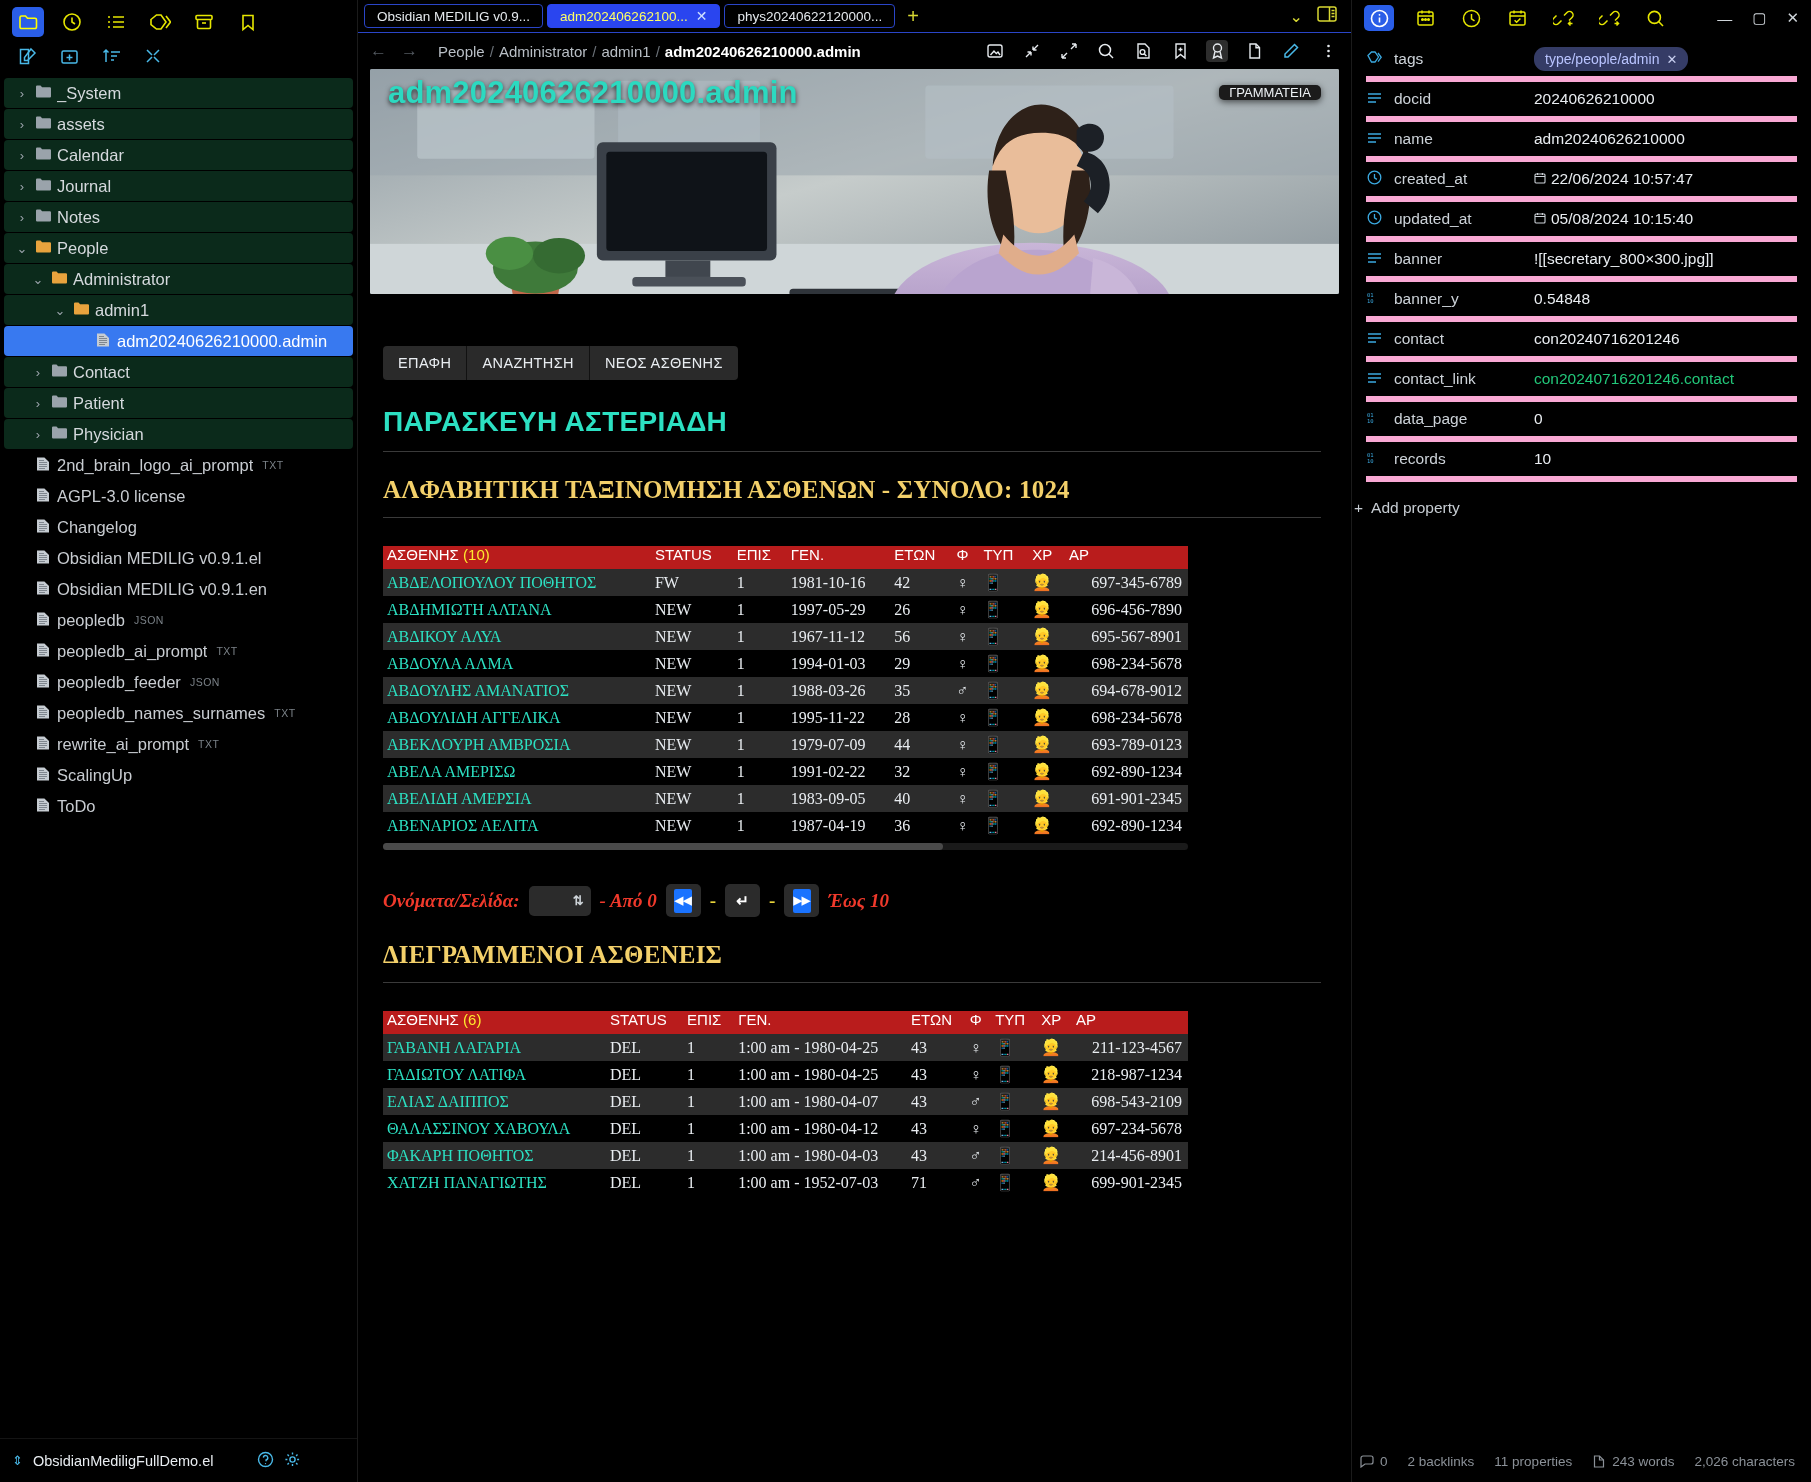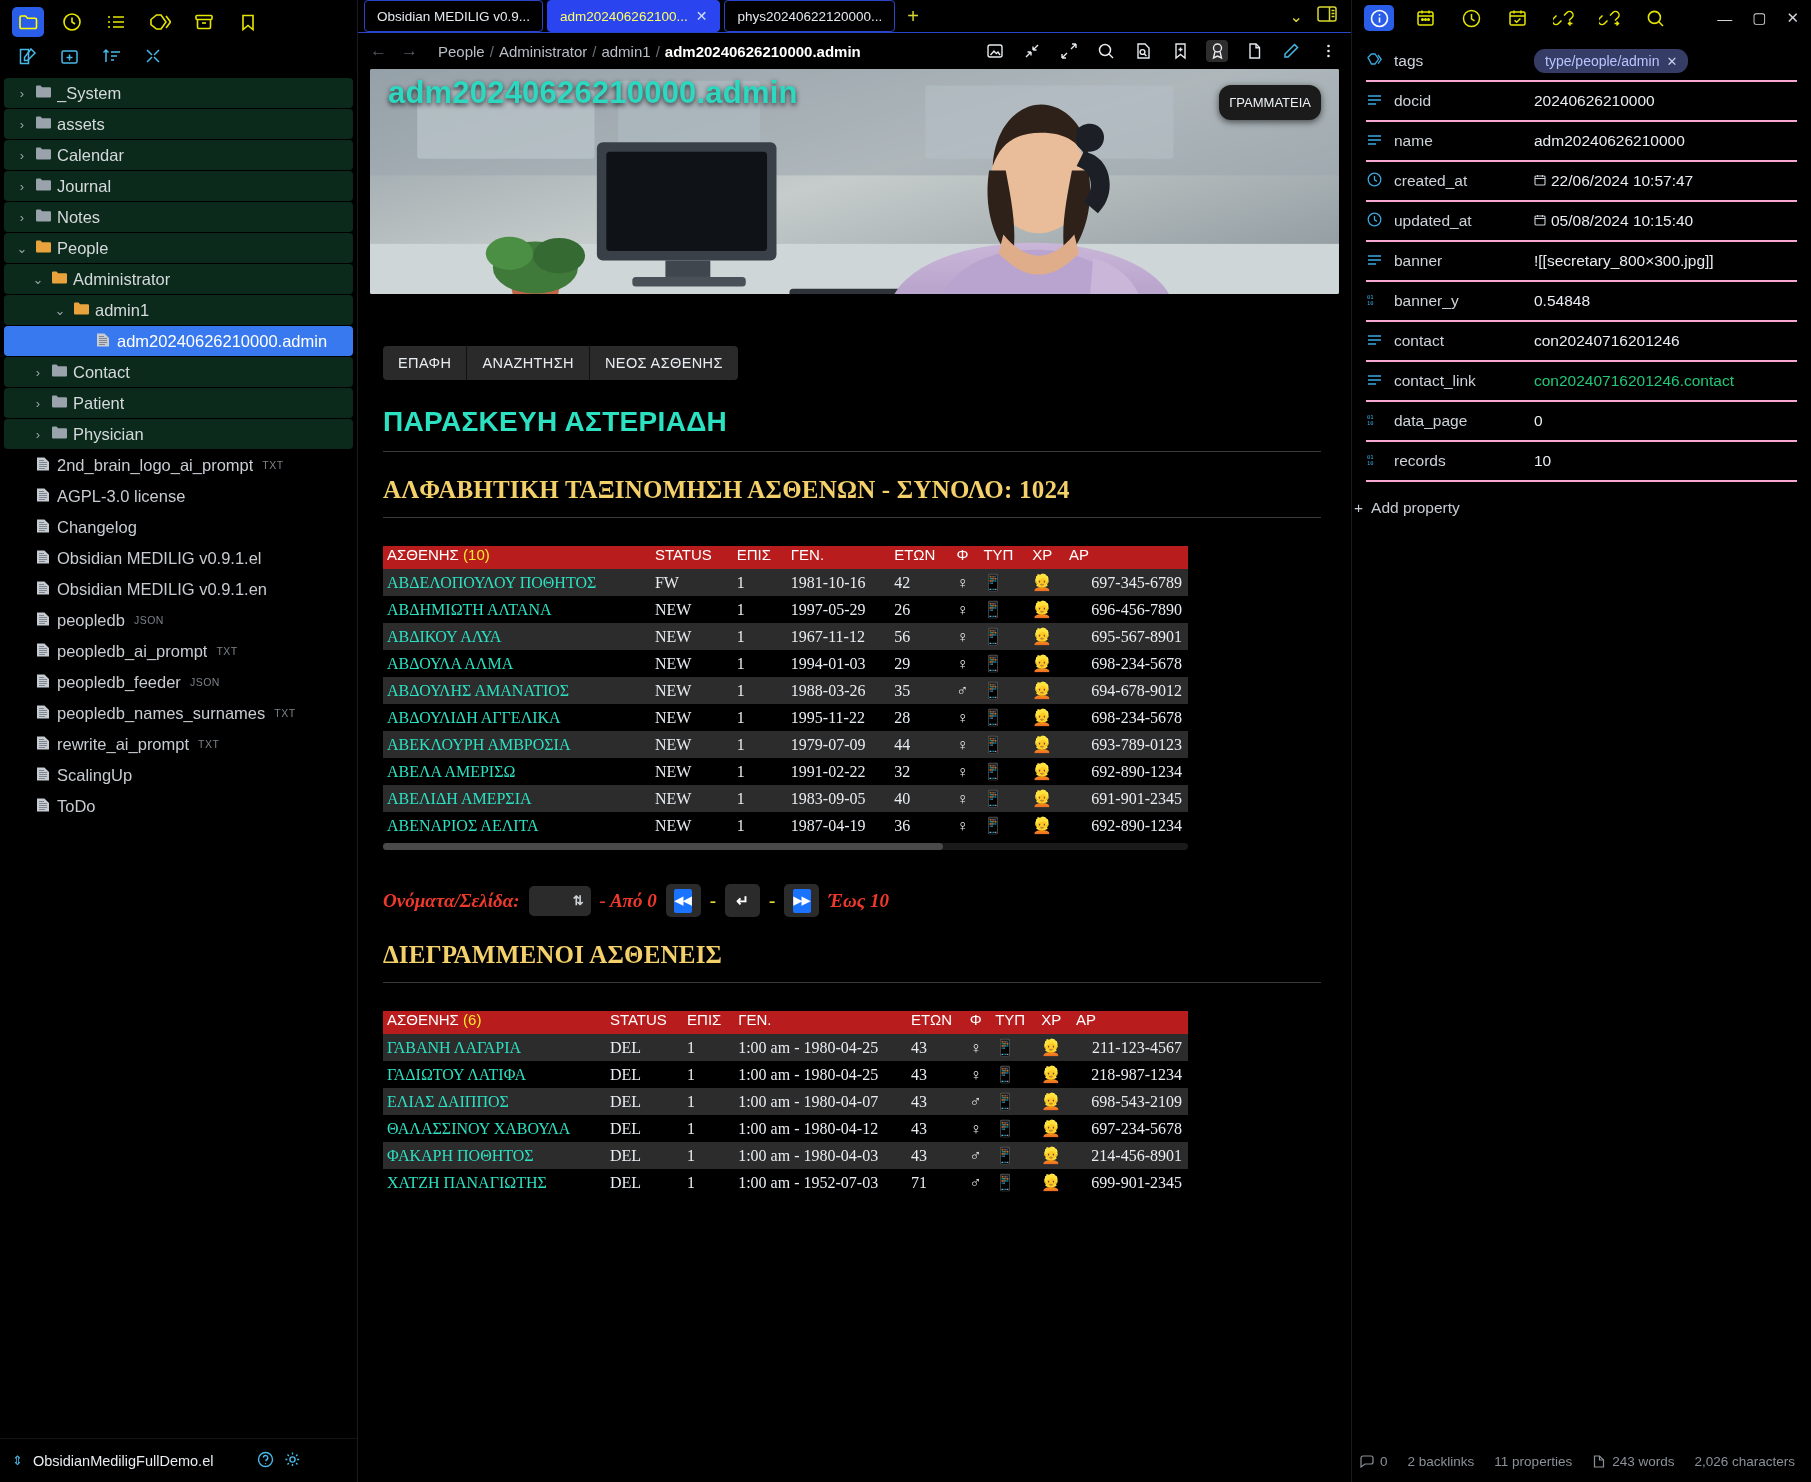--- a/index.html
+++ b/index.html
@@ -40,21 +40,21 @@
   .file-row { color: #c8ccd1; }
 
   .sb-status { height: 44px; display: flex; align-items: center; gap: 10px;
                padding-left: 12px; color: #49b9e8; font-size: 15px; border-top: 1px solid #141414; }
   .sb-status .vault { color: #e9edf1; font-size: 14.5px; }
 
   
   .center { flex: 1 1 auto; display: flex; flex-direction: column; min-width: 0; background: #000; }
   .tabbar { height: 33px; display: flex; align-items: center; gap: 4px; padding: 0 6px;
             border-bottom: 1px solid #2a45c8; }
-  .tab { height: 32px; display: flex; align-items: center; gap: 8px; padding: 0 12px;
+  .tab { height: 24px; display: flex; align-items: center; gap: 8px; padding: 0 12px;
          border: 1px solid #2a45c8; border-radius: 4px; font-size: 13.5px; color: #e4e8ec;
          max-width: 190px; white-space: nowrap; overflow: hidden; }
   .tab.active { background: #2a45ef; color: #ffff66; border-color: #2a45ef; }
   .tab .x { color: #cfe0ff; font-size: 14px; }
   .plus { color: #d8d832; font-size: 20px; padding: 0 8px; }
   .tabbar-right { margin-left: auto; display: flex; align-items: center; gap: 14px; padding-right: 8px; }
   .tabbar-right span { color: #d8d832; }
 
   .crumbbar { height: 36px; display: flex; align-items: center; padding: 0 12px; gap: 14px; }
   .navarrow { color: #545a61; font-size: 17px; }
@@ -68,21 +68,21 @@
 
   .doc { flex: 1 1 auto; overflow: hidden; position: relative; }
 
   
   .banner { position: relative; height: 225px; margin: 0 12px; overflow: hidden; border-radius: 2px;
             background: linear-gradient(100deg,#6d7f8e 0%,#97a6ae 18%,#c9cfd0 38%,#cfa88f 50%,#b6b9bd 68%,#8d969c 100%); }
   .banner .scene { position: absolute; inset: 0; }
   .banner-title { position: absolute; left: 18px; top: 6px; font-size: 31px; font-weight: 700;
                   color: #2cd9c0; text-shadow: 0 2px 5px rgba(0,0,0,.75); letter-spacing: .2px; z-index: 5;}
   .tooltip { position: absolute; right: 18px; top: 16px; background: #1b1b1b; color: #eef2f5;
-             font-size: 13px; padding: 10px 10px; border-radius: 12px; z-index: 6;
+             font-size: 13px; padding: 0 10px; border-radius: 5px; z-index: 6;
              box-shadow: 0 2px 7px rgba(0,0,0,.6); }
 
   .content { padding: 0 30px 0 25px; }
   .btnrow { display: inline-flex; margin: 52px 0 0 0; border-radius: 4px; overflow: hidden; }
   .mbtn { background: #2a2a2a; color: #e9edf1; font-size: 14.5px; padding: 9px 15px;
           border-right: 1px solid #111; letter-spacing: .4px; }
   .mbtn:last-child { border-right: none; }
 
   h1.person { color: #2ce0c2; font-size: 28px; font-weight: 700; margin: 26px 0 0 0; letter-spacing: .3px; }
   .hr { border-bottom: 1px solid #3a3a3a; margin: 13px 0 0 0; }
@@ -120,21 +120,21 @@
   
   .rightpane { width: 460px; background: #000; border-left: 1px solid #1b1b1b;
                display: flex; flex-direction: column; }
   .rp-top { height: 36px; display: flex; align-items: center; gap: 16px; padding: 0 12px; }
   .rp-ic { width: 30px; height: 26px; display: flex; align-items: center; justify-content: center;
            color: #e6e600; border-radius: 5px; }
   .rp-ic.active { background: #2a5ee8; color: #fff; }
   .rp-win { margin-left: auto; display: flex; align-items: center; gap: 20px; color: #cfd5da; font-size: 15px; }
 
   .props { padding: 6px 14px 0 14px; }
-  .prow { display: flex; align-items: center; min-height: 40px; border-bottom: 2px solid #f9a8d4; }
+  .prow { display: flex; align-items: center; min-height: 40px; border-bottom: 6px solid #f9a8d4; }
   .pkey { width: 168px; display: flex; align-items: center; gap: 11px; color: #cdd3d9; font-size: 15.5px; }
   .pkey .ki { color: #3ba9e0; font-size: 13px; width: 17px; text-align: center; display:inline-block;}
   .pval { flex: 1; color: #e9edf1; font-size: 15.5px; }
   .pval.link { color: #22c779; }
   .tagchip { display: inline-flex; align-items: center; gap: 7px; background: #353c66; color: #b9c4ff;
              font-size: 14px; padding: 4px 11px; border-radius: 11px; }
   .tagchip .tx { color: #c8cff0; font-size: 13px; }
   .datei { color: #cdd3d9; margin-right: 5px; font-size: 13px; }
   .addprop { display: flex; align-items: center; gap: 8px; color: #c7cdd3; font-size: 15.5px;
              padding: 17px 0 0 2px; }

